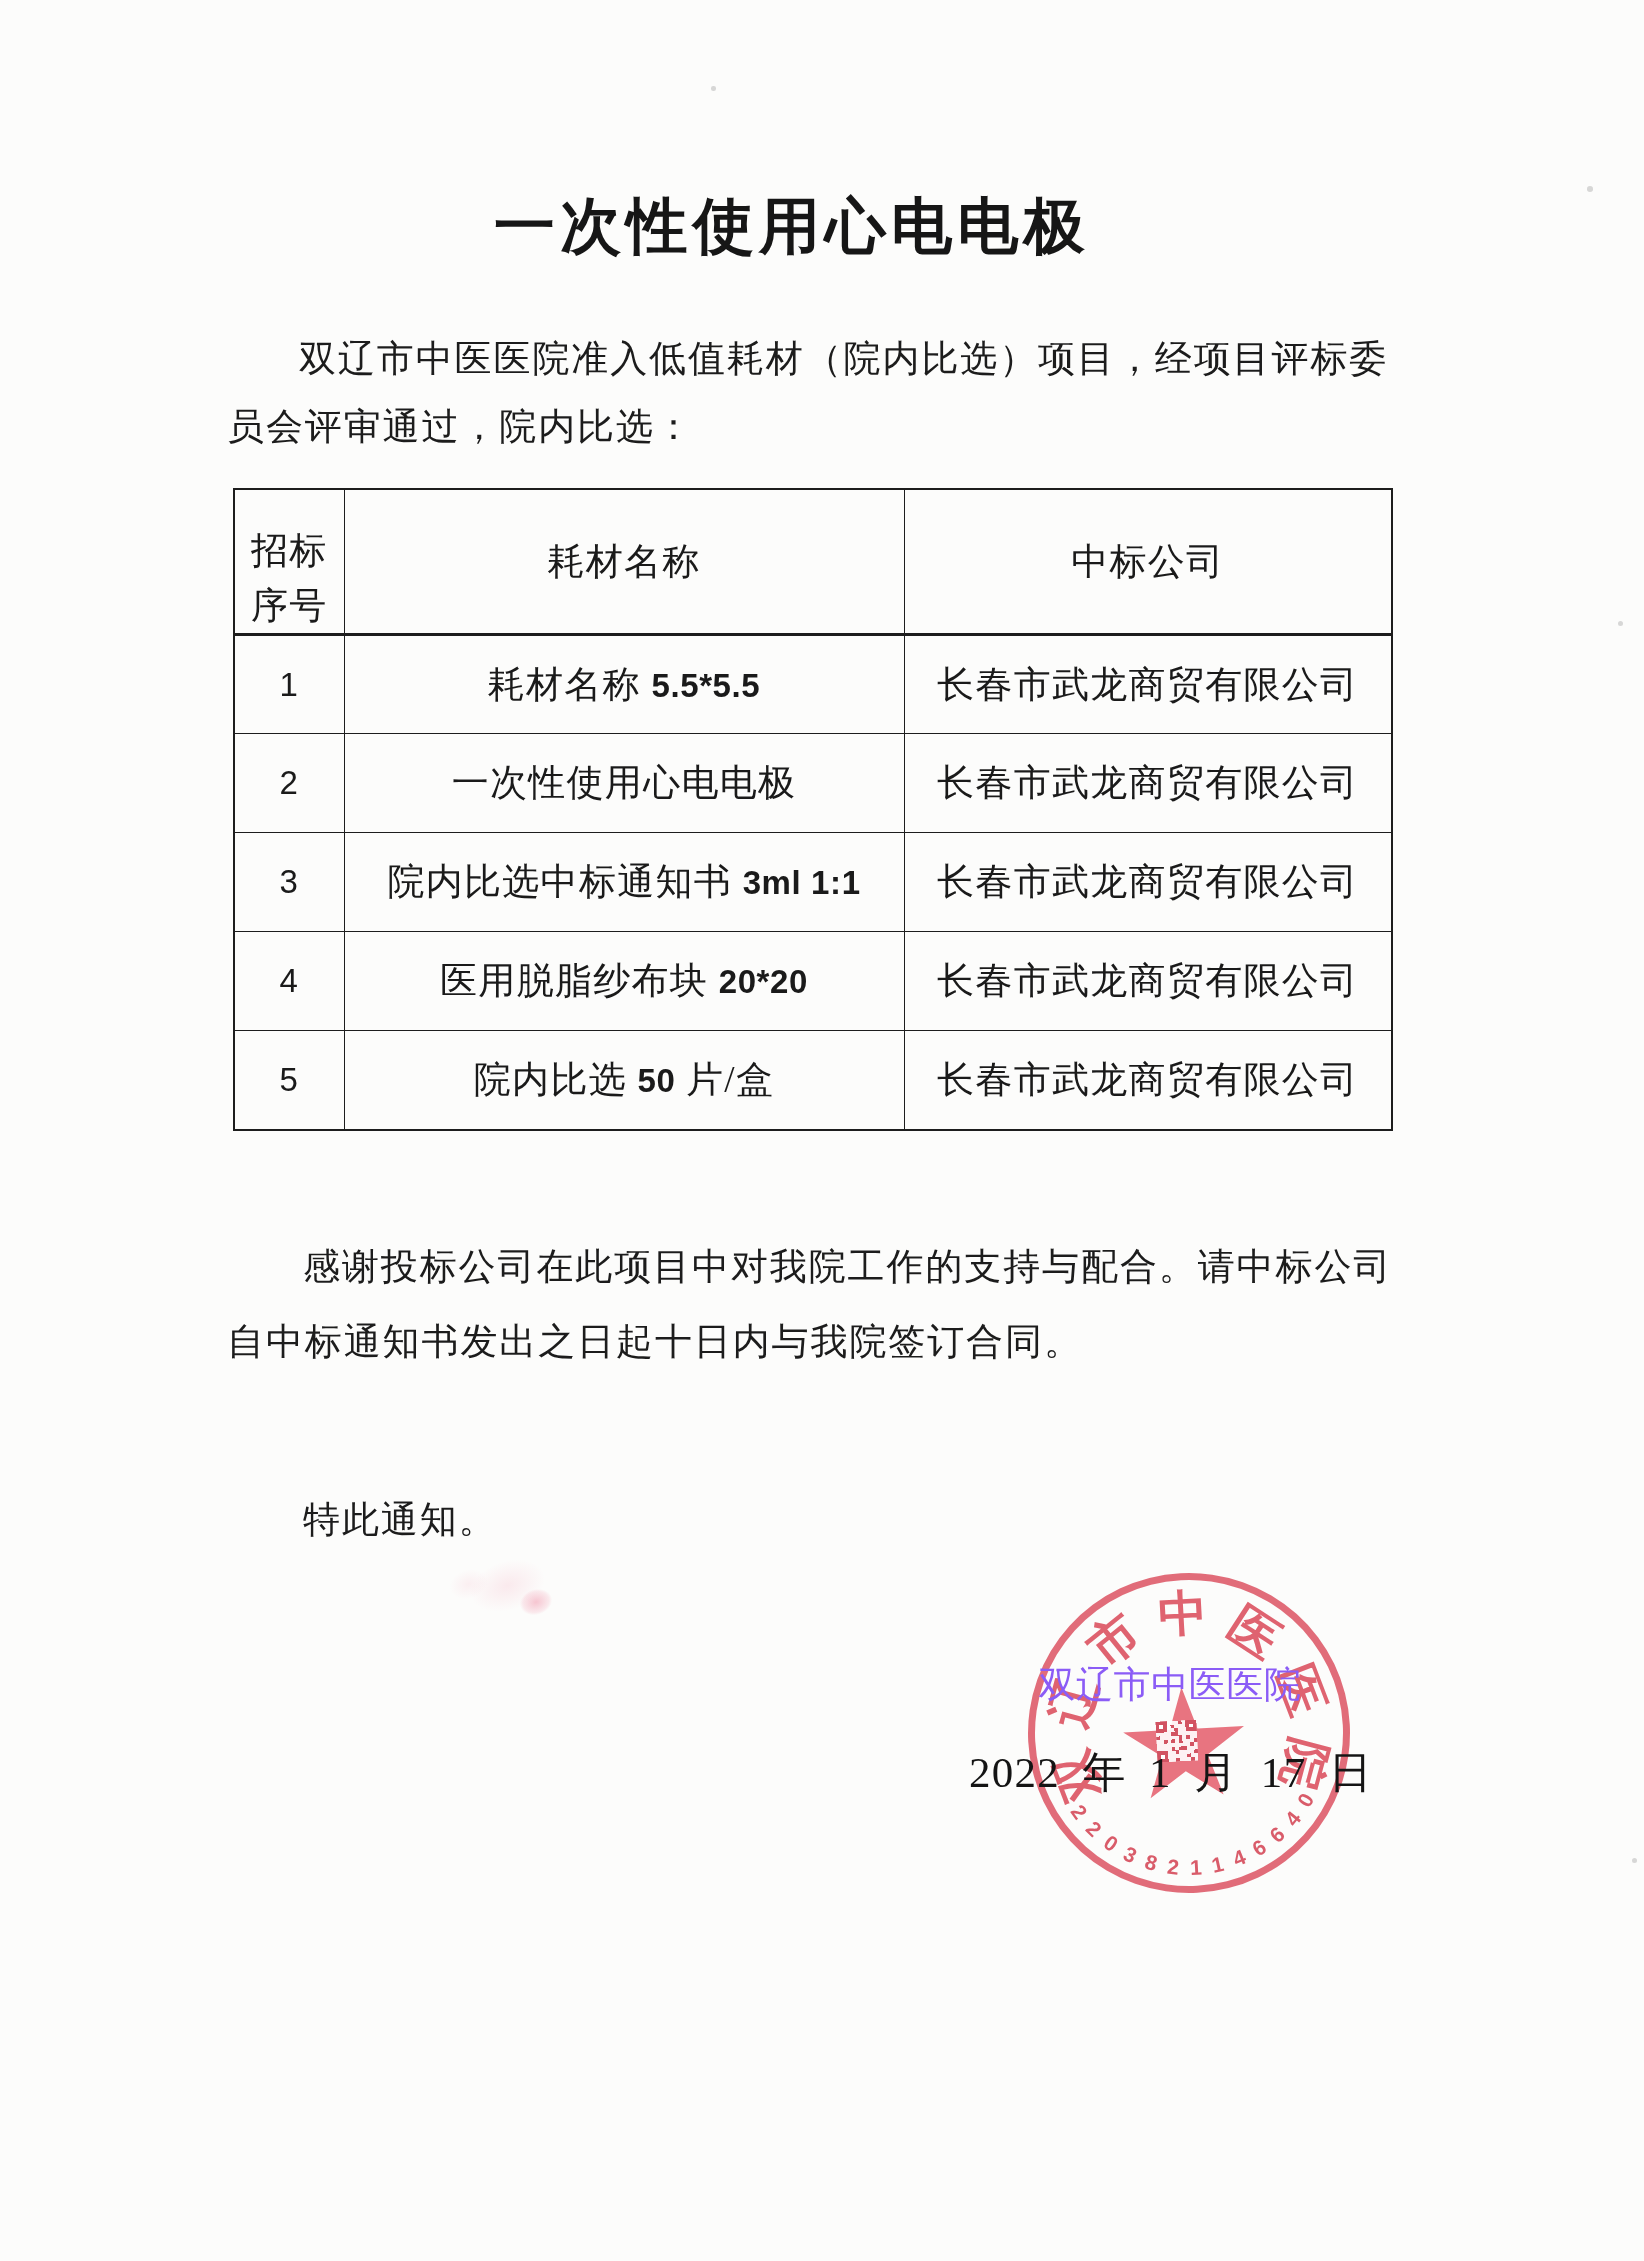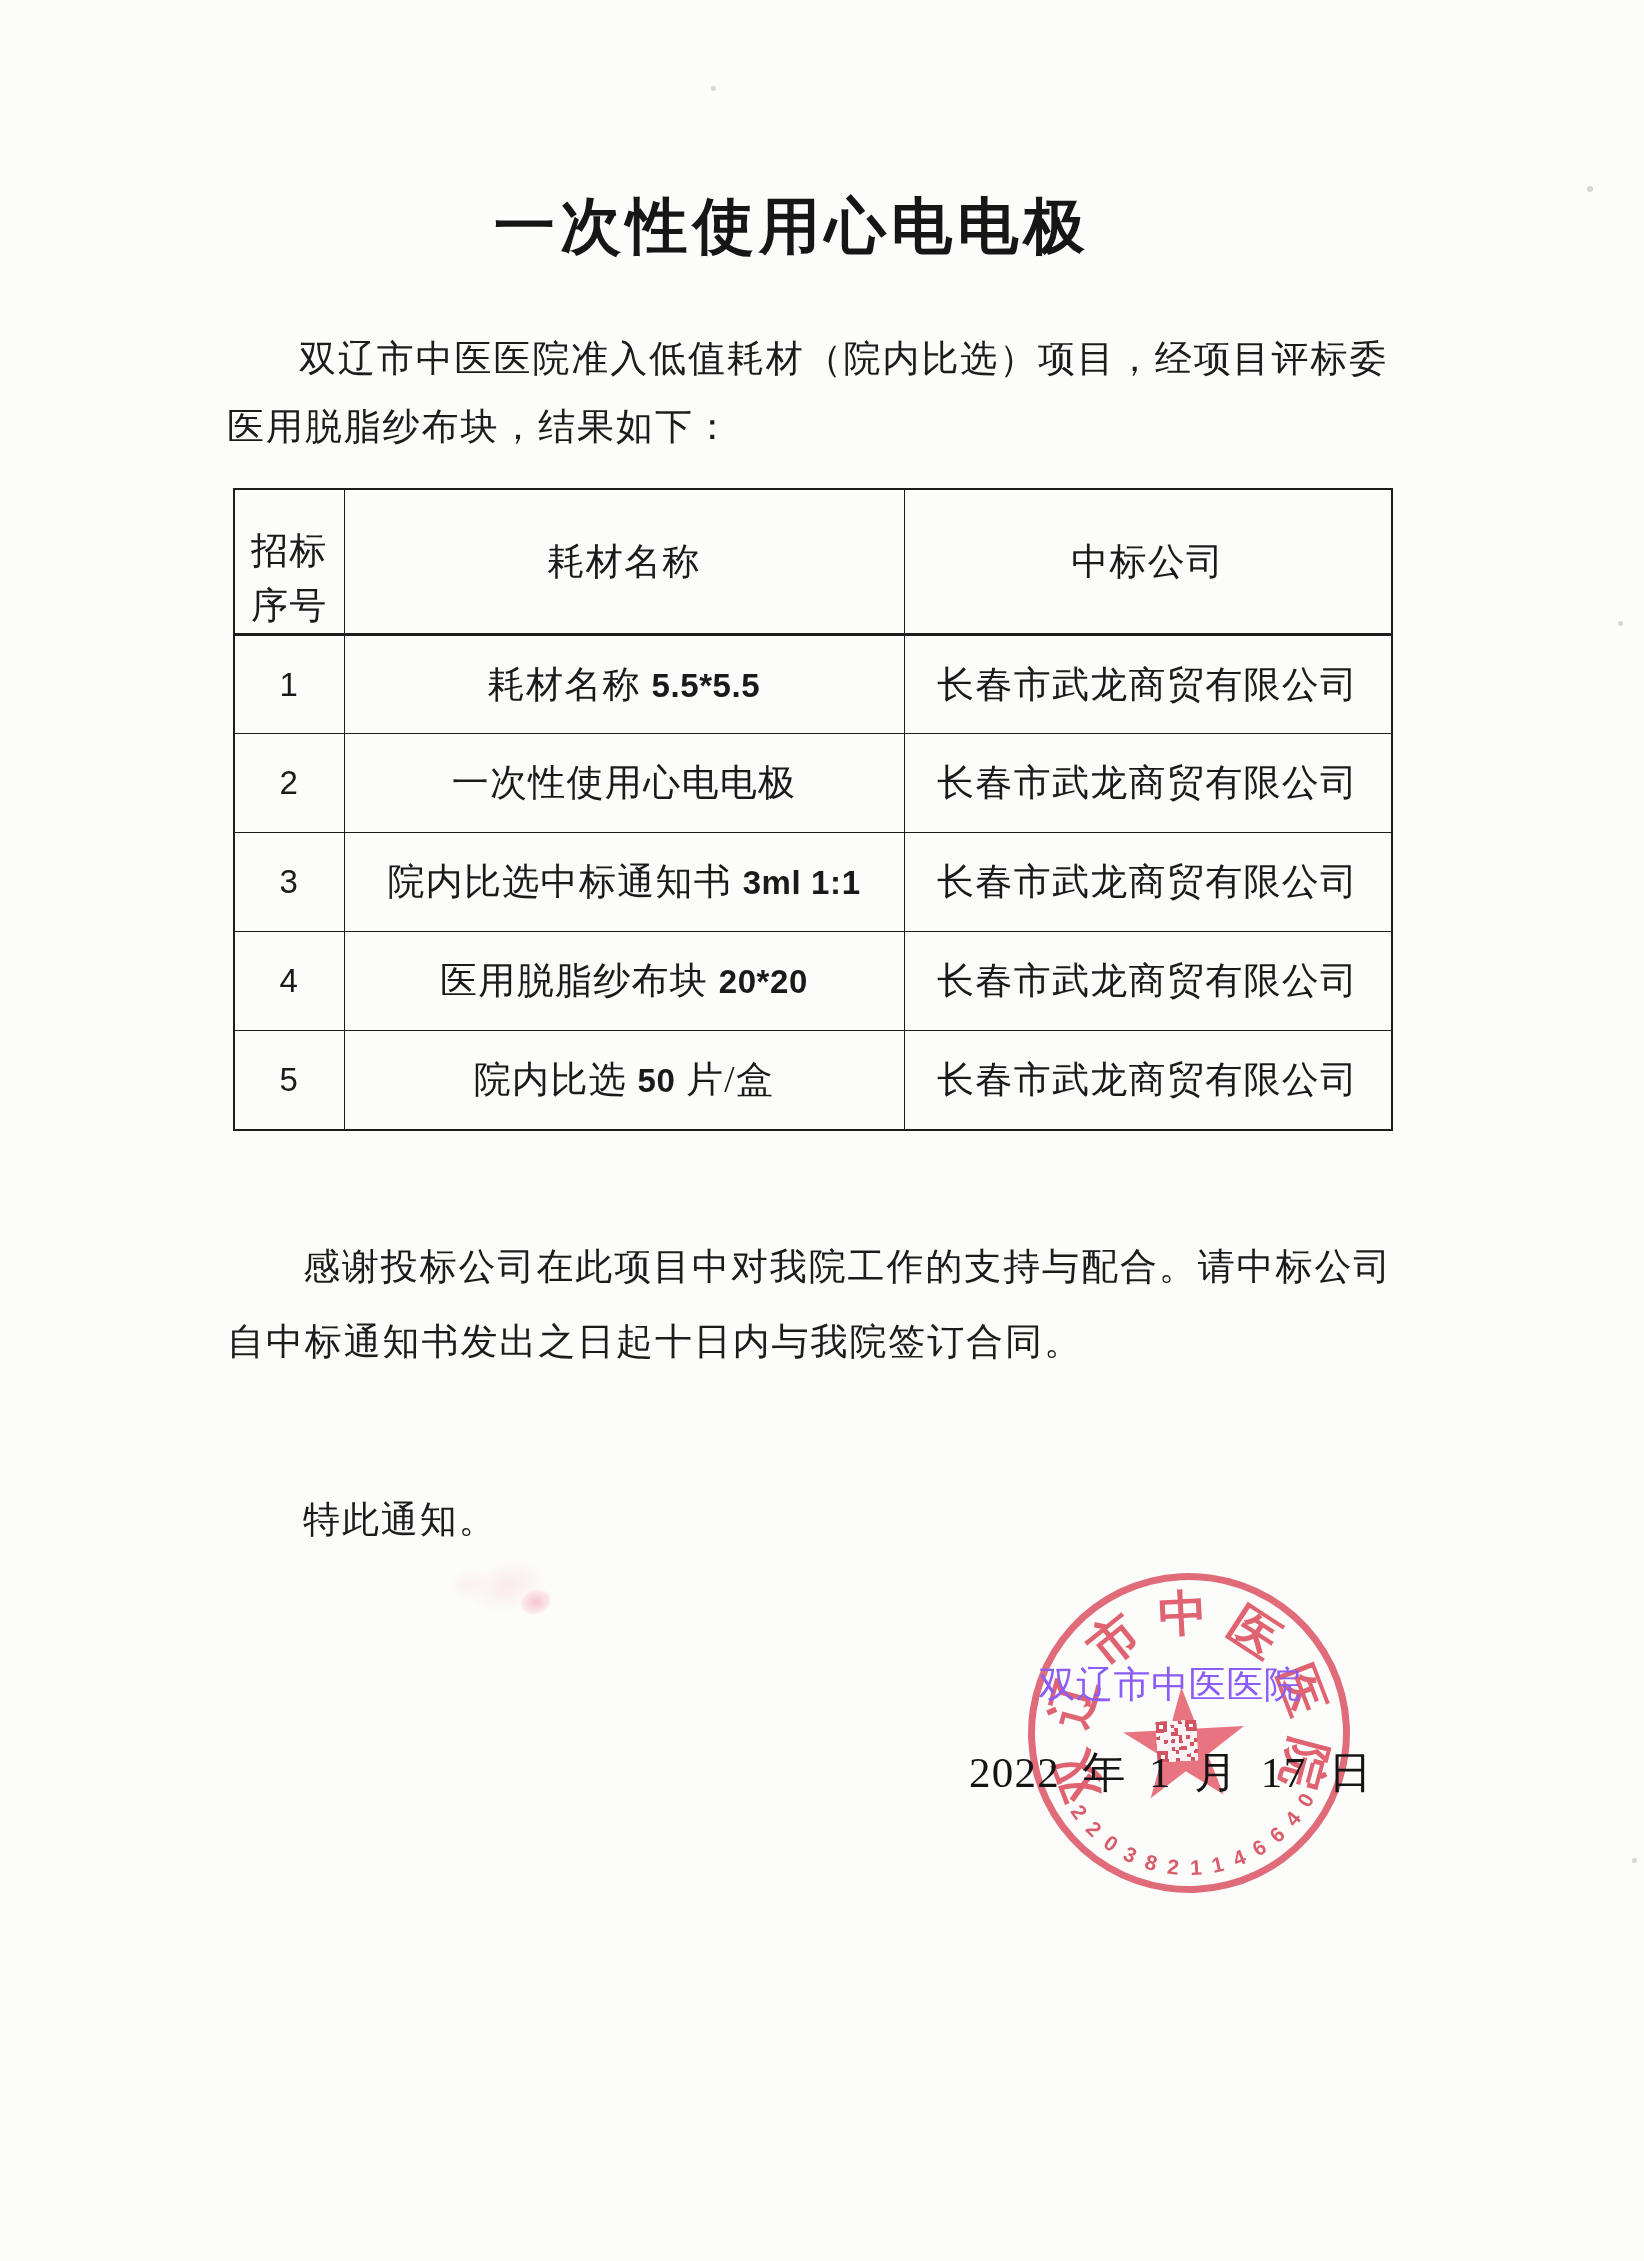--- a/index.html
+++ b/index.html
@@ -98,21 +98,21 @@
   .speck{position:absolute;border-radius:50%;background:rgba(130,130,130,0.30);}
 </style>
 </head>
 <body>
 
 <div class="page">
 
   <h1 class="title">一次性使用心电电极</h1>
 
   <div class="bodyline p1l1">双辽市中医医院准入低值耗材（院内比选）项目，经项目评标委</div>
-  <div class="bodyline p1l2">医用脱脂纱布块，结果如下：</div>
+  <div class="bodyline p1l2">员会评审通过，院内比选：</div>
 
   <table class="results">
     <colgroup>
         <col class="c1">
         <col class="c2">
         <col class="c3">
       </colgroup>
     <thead>
       <tr>
         <th><span class="wrap2">招标序号</span></th>

